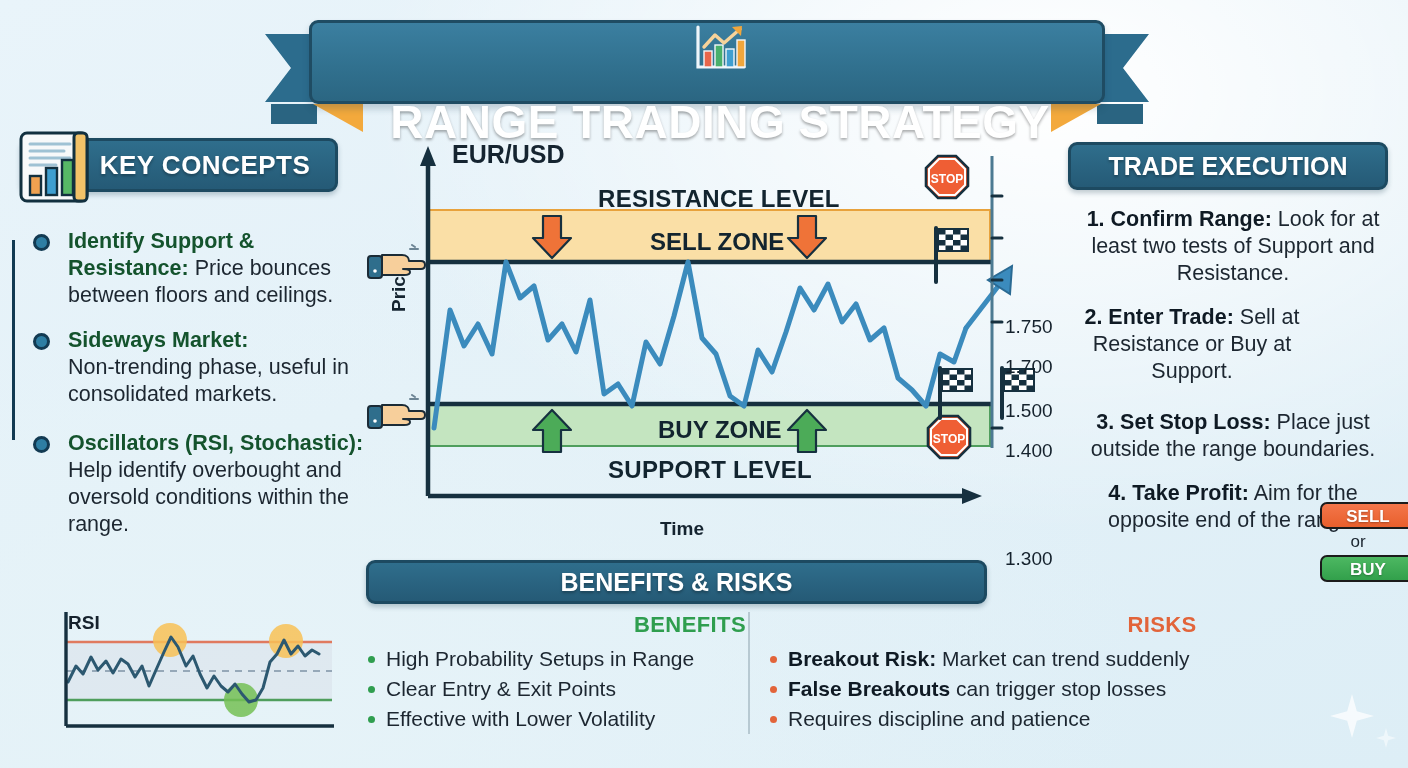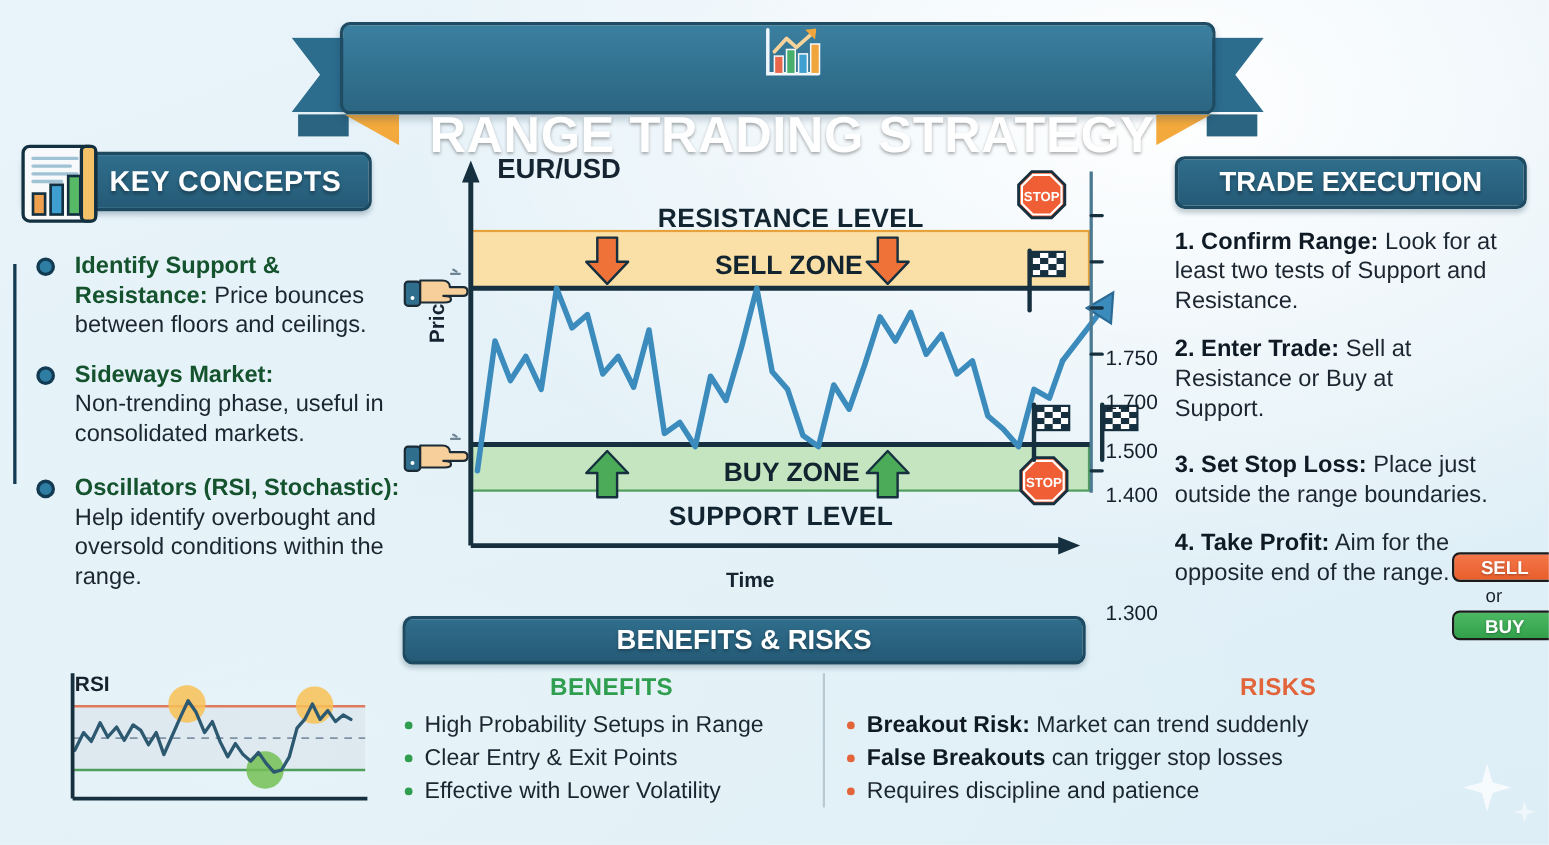--- a/index.html
+++ b/index.html
@@ -89,21 +89,21 @@
   .ytick{ position:absolute; font-size:19px; color:#14212c; }
   #yt0{ left:645px; top:188px; }
   #yt1{ left:645px; top:228px; }
   #yt2{ left:645px; top:272px; }
   #yt3{ left:645px; top:312px; }
   #yt4{ left:645px; top:420px; }
 
   
   #te-header{ position:absolute; left:1068px; top:142px; width:320px; height:48px; font-size:25px; }
   #te-list{ position:absolute; left:1068px; top:206px; width:330px; }
-  .te-item{ position:relative; margin-bottom:17px; font-size:21.5px; line-height:27px; color:#1c2630; }
+  .te-item{ position:relative; margin-bottom:17px; font-size:21.5px; line-height:27px; color:#1c2630;text-align:center; }
   .te-item b{ color:#0f1a24; }
   #te-badges{ position:absolute; right:2px; top:296px; width:76px; text-align:center; }
   .badge{ display:block; width:96px; height:27px; line-height:25px; border-radius:7px;
     color:#fff; font-weight:bold; font-size:17px; border:2.5px solid #1b1b1b;
     text-shadow:0 1px 2px rgba(0,0,0,.3); }
   .badge.sell{ background:linear-gradient(180deg,#f4764a,#e85f2c); }
   .badge.buy{ background:linear-gradient(180deg,#4db862,#32a04b); }
   #badge-or{ font-size:17px; color:#1a242e; margin:3px 0; }
 
   
@@ -372,21 +372,21 @@
       <span class="badge buy">BUY</span>
     </div>
   </div>
 
   <div id="br-header" class="pill">
     <span>BENEFITS &amp; RISKS</span>
   </div>
   <div id="br-divider"></div>
   <div id="br-body">
     <div class="br-col benefits">
-      <div class="br-h" style="color:#2f9e4f;">BENEFITS</div>
+      <div class="br-h" style="color:#2f9e4f;text-align:right;">BENEFITS</div>
       <div class="br-li"><span>High Probability Setups in Range</span></div>
       <div class="br-li"><span>Clear Entry &amp; Exit Points</span></div>
       <div class="br-li"><span>Effective with Lower Volatility</span></div>
     </div>
     <div class="br-col risks">
       <div class="br-h" style="color:#e2643a; padding-left:200px;">RISKS</div>
       <div class="br-li"><b>Breakout Risk:</b><span> Market can trend suddenly</span></div>
       <div class="br-li"><b>False Breakouts</b><span> can trigger stop losses</span></div>
       <div class="br-li"><span>Requires discipline and patience</span></div>
     </div>

